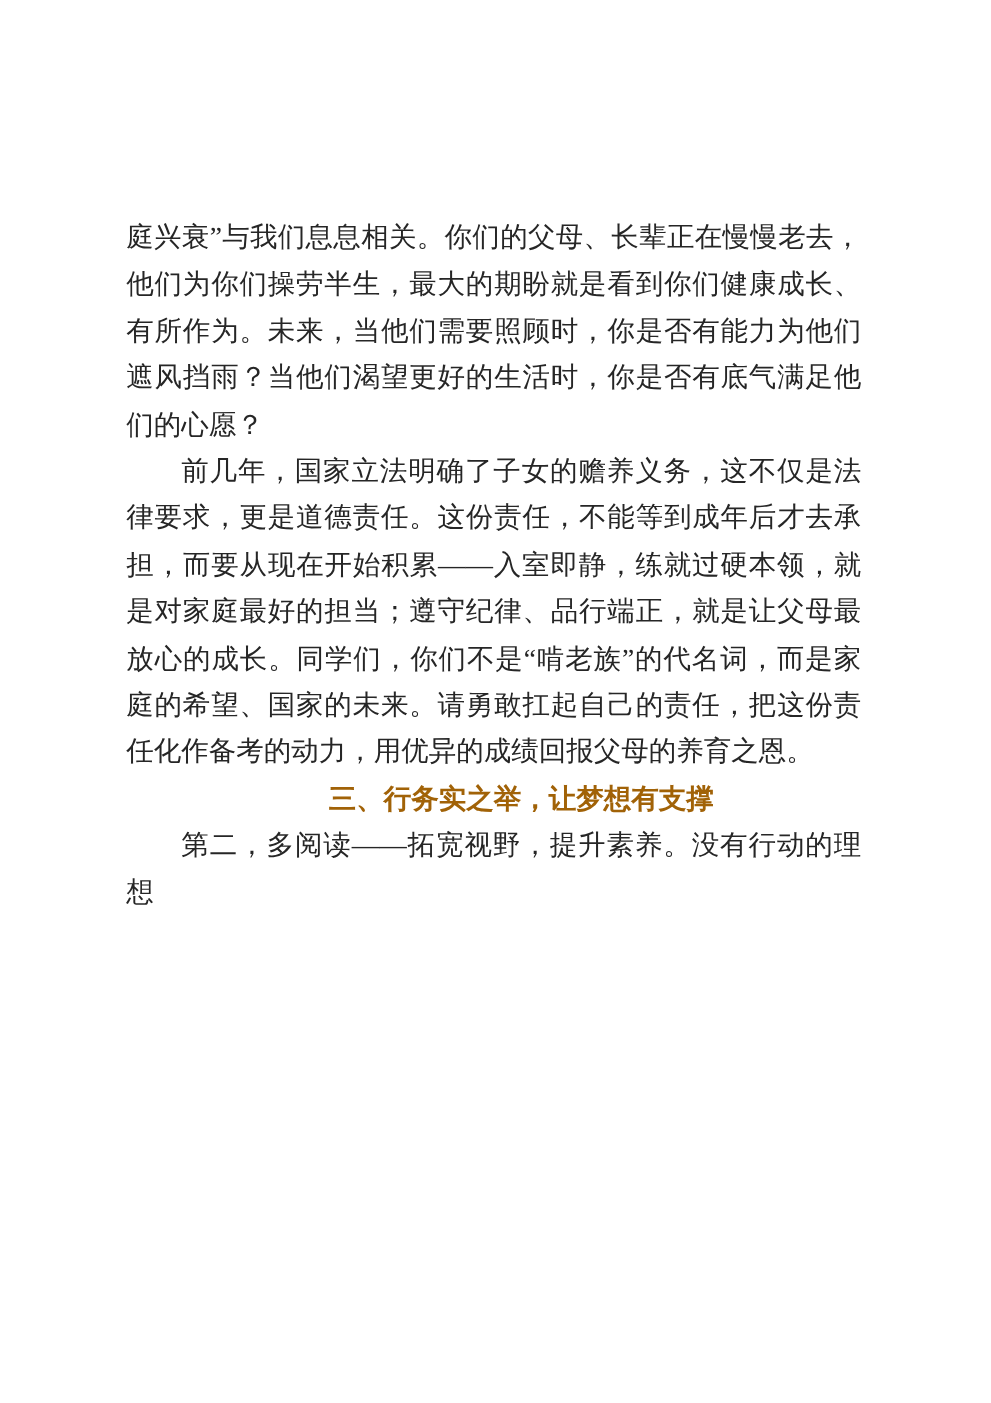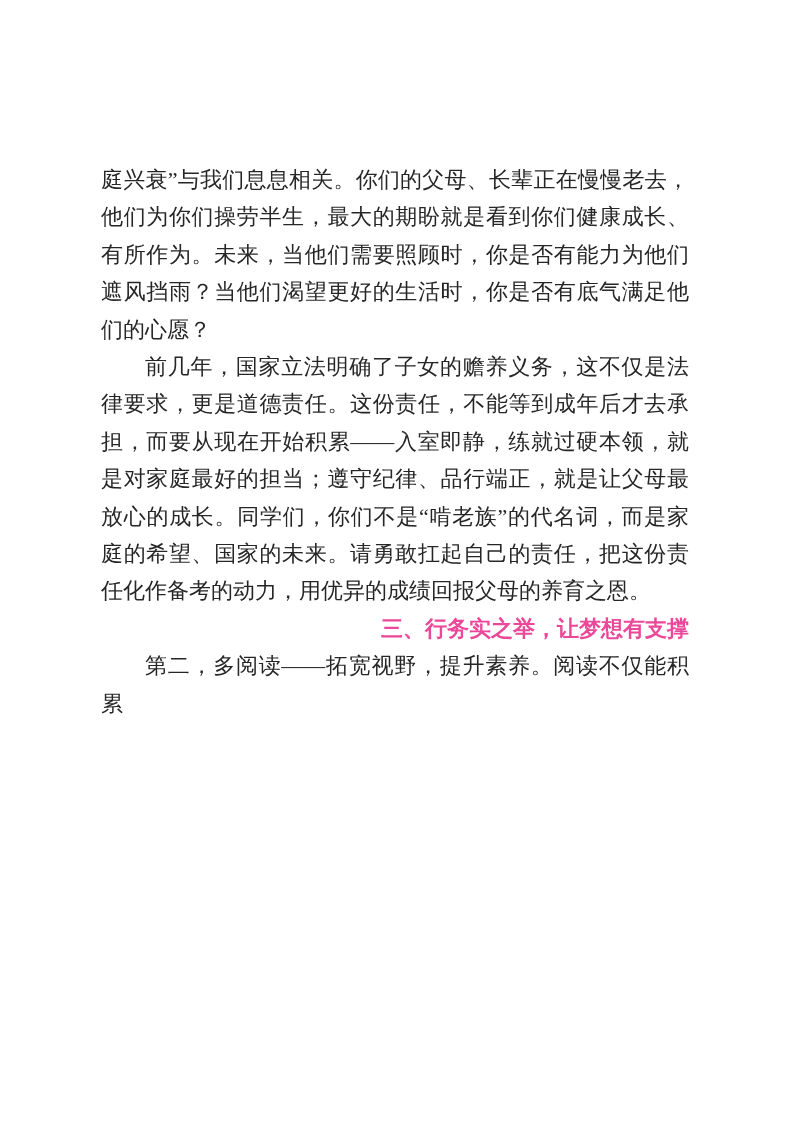--- a/index.html
+++ b/index.html
@@ -8,21 +8,21 @@
     background: #ffffff;
   }
   .page {
     position: relative;
     width: 793px;
     height: 868px;
     background: #ffffff;
     font-family: "Liberation Serif", "DejaVu Serif", serif;
     color: #262626;
     overflow: hidden;
-    margin: 6px auto;
+    margin: 16px auto;
   }
   .content {
     position: absolute;
     left: 101px;
     top: 155px;
     width: 588px;
     text-align: justify;
     text-justify: inter-character;
   }
   .para {
@@ -35,22 +35,22 @@
   .para.no-indent {
     text-indent: 0;
   }
   .heading {
     margin: 0;
     font-size: 22px;
     line-height: 37.4px;
     text-indent: 2em;
     font-weight: 700;
     font-family: "Liberation Sans", "DejaVu Sans", sans-serif;
-    color: #ec4899;
-    text-align: right;
+    color: #a16207;
+    text-align: center;
   }
   .footer {
     position: absolute;
     left: 0;
     right: 0;
     top: 1036px;
     text-align: center;
     font-size: 16px;
     line-height: 20px;
   }
@@ -66,20 +66,20 @@
 </style>
 </head>
 <body>
 
 <div class="page">
 
   <main class="content">
     <p class="para no-indent">庭兴衰”与我们息息相关。你们的父母、长辈正在慢慢老去，他们为你们操劳半生，最大的期盼就是看到你们健康成长、有所作为。未来，当他们需要照顾时，你是否有能力为他们遮风挡雨？当他们渴望更好的生活时，你是否有底气满足他们的心愿？</p>
     <p class="para">前几年，国家立法明确了子女的赡养义务，这不仅是法律要求，更是道德责任。这份责任，不能等到成年后才去承担，而要从现在开始积累——入室即静，练就过硬本领，就是对家庭最好的担当；遵守纪律、品行端正，就是让父母最放心的成长。同学们，你们不是“啃老族”的代名词，而是家庭的希望、国家的未来。请勇敢扛起自己的责任，把这份责任化作备考的动力，用优异的成绩回报父母的养育之恩。</p>
     <h2 class="heading">三、行务实之举，让梦想有支撑</h2>
-    <p class="para">第二，多阅读——拓宽视野，提升素养。阅读不仅能积累</p>
+    <p class="para">第二，多阅读——拓宽视野，提升素养。没有行动的理想</p>
   </main>
 
   <footer class="footer">
     <span class="dash">—</span><span class="num">3</span><span class="dash">—</span>
   </footer>
 
 </div>
 
 </body></html>

